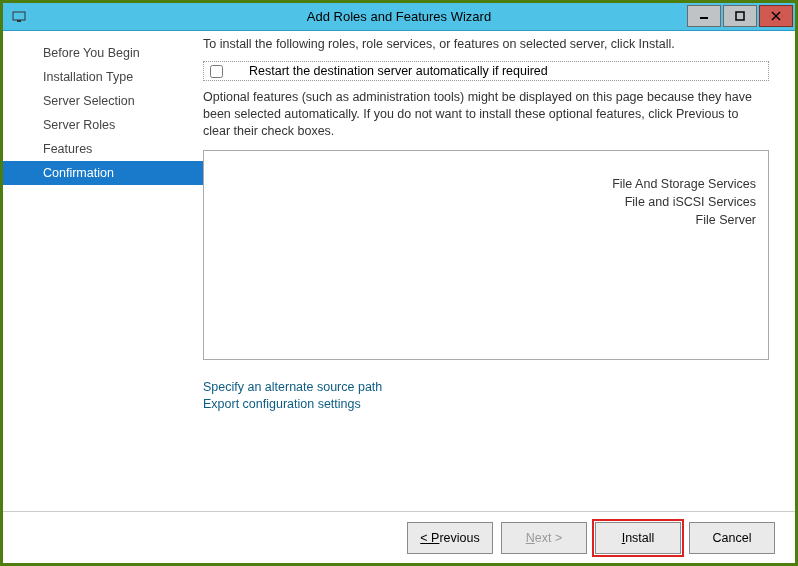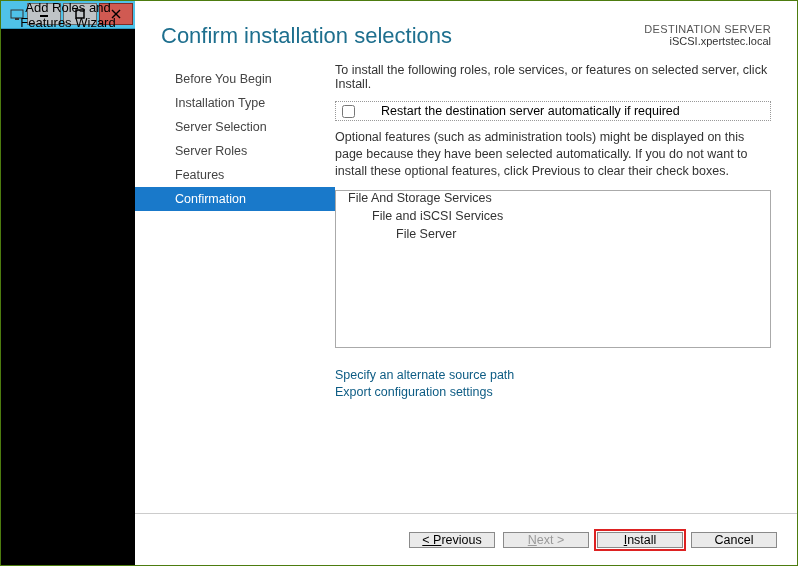--- a/index.html
+++ b/index.html
@@ -1,17 +1,17 @@
 <!DOCTYPE html>
 <html><head>
 <meta charset="utf-8">
 <style>
   * { box-sizing: border-box; margin: 0; padding: 0; font-family: "Segoe UI", Tahoma, sans-serif; }
   body { background: #5aa5d6; width: 798px; height: 566px; overflow: hidden; }
-  .window { width: 798px; height: 566px; background: #000000; border: 1px solid #4d7c0f; display: flex; flex-direction: row; }
+  .window { width: 798px; height: 566px; background: #a3a3a3; border: 3px solid #4d7c0f; display: flex; flex-direction: column; }
   .titlebar { height: 28px; background: #4fc2e8; display: flex; align-items: center; position: relative; border-bottom: 1px solid #2e9ac3; }
   .title-icon { width: 20px; height: 20px; margin-left: 6px; display:flex; align-items:center; justify-content:center; }
   .title-text { position: absolute; left: 0; right: 0; text-align: center; font-size: 13px; color: #000; pointer-events:none; }
   .win-controls { margin-left: auto; display: flex; }
   .win-btn { width: 34px; height: 22px; border: 1px solid #6a6a6a; background: #c8c8c8; margin-right: 2px; margin-top: -1px; display:flex; align-items:center; justify-content:center; font-size:12px; }
   .win-btn.minimize { background:#bfc3c6; }
   .win-btn.maximize { background:#bfc3c6; }
   .win-btn.close { background:#d05a52; border-color:#7e2d27; color:#000; }
   .content { flex:1; display:flex; flex-direction:column; background:#fff; }
   .header { display:flex; padding: 22px 26px 8px 26px; }
@@ -22,28 +22,28 @@
   .body { flex:1; display:flex; padding: 6px 0 0 0; }
   .sidebar { width: 200px; padding-top: 4px; }
   .nav-item { padding: 5px 14px 5px 40px; font-size: 12.5px; color:#444; cursor:pointer; }
   .nav-item.selected { background:#1979ca; color:#fff; }
   .nav-item.disabled { color:#b0b0b0; cursor:default; }
   .main { flex:1; padding: 0 26px 0 0; display:flex; flex-direction:column; }
   .instr { font-size:12.5px; color:#333; margin-bottom:10px; }
   .checkbox-row { border:1px dotted #999; padding:2px 6px; display:flex; align-items:center; font-size:12.5px; margin-bottom:8px;gap:20px; }
   .checkbox-row input { margin-right:6px; width:13px; height:13px; }
   .note { font-size:12.5px; color:#333; line-height:1.35; margin-bottom:10px; }
-  .feature-box { border:1px solid #aaa; height:158px; padding:0 12px; font-size:12.5px; color:#333; }
+  .feature-box { border:1px solid #aaa; height:210px; padding:26px 12px; font-size:12.5px; color:#333;text-align:right; }
   .feature-box .lvl0 { padding-left:0; margin-bottom:4px;}
   .feature-box .lvl1 { padding-left:24px; margin-bottom:4px;}
   .feature-box .lvl2 { padding-left:48px; margin-bottom:4px;}
   .links { margin-top:20px; font-size:12.5px; }
   .links a { color:#0d5c84; text-decoration:none; display:block; margin-bottom:3px; cursor:pointer; }
   .footer { height:52px; border-top:1px solid #ccc; display:flex; align-items:center; justify-content:flex-end; padding-right:20px; gap:8px; }
-  .btn { min-width:86px; height:16px; border:1px solid #8a8a8a; background:#eaeaea; font-size:12.5px; color:#000; cursor:pointer; padding:0 10px; }
+  .btn { min-width:86px; height:32px; border:1px solid #8a8a8a; background:#eaeaea; font-size:12.5px; color:#000; cursor:pointer; padding:0 10px; }
   .btn:disabled { color:#9a9a9a; cursor:default; }
   .btn.install { outline:2px solid #d22; outline-offset:1px; }
   .u { text-decoration: underline; text-decoration-thickness:1px; }
 </style>
 </head>
 <body>
 
 <div class="window">
   <div class="titlebar">
     <span class="title-icon">
@@ -67,27 +67,20 @@
       <div class="win-btn close">
           <svg width="10" height="10">
             <line x1="1" y1="1" x2="9" y2="9" stroke="#000" stroke-width="1.5"></line>
             <line x1="9" y1="1" x2="1" y2="9" stroke="#000" stroke-width="1.5"></line>
           </svg>
         </div>
     </div>
   </div>
 
   <div class="content">
-    <div class="header">
-      <div class="page-title">Confirm installation selections</div>
-      <div class="dest">
-        <div class="lbl">DESTINATION SERVER</div>
-        <div class="val">iSCSI.xpertstec.local</div>
-      </div>
-    </div>
 
     <div class="body">
       <div class="sidebar">
         <div class="nav-item">Before You Begin</div>
         <div class="nav-item">Installation Type</div>
         <div class="nav-item">Server Selection</div>
         <div class="nav-item">Server Roles</div>
         <div class="nav-item">Features</div>
         <div class="nav-item selected">Confirmation</div>
       </div>

